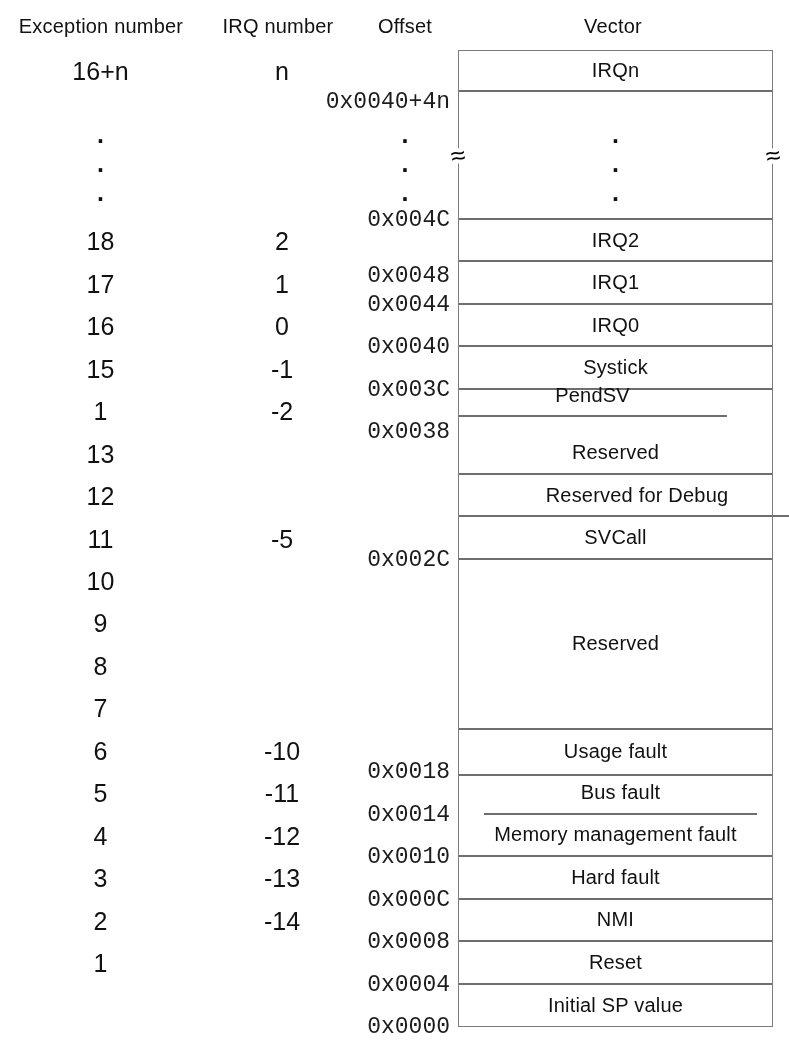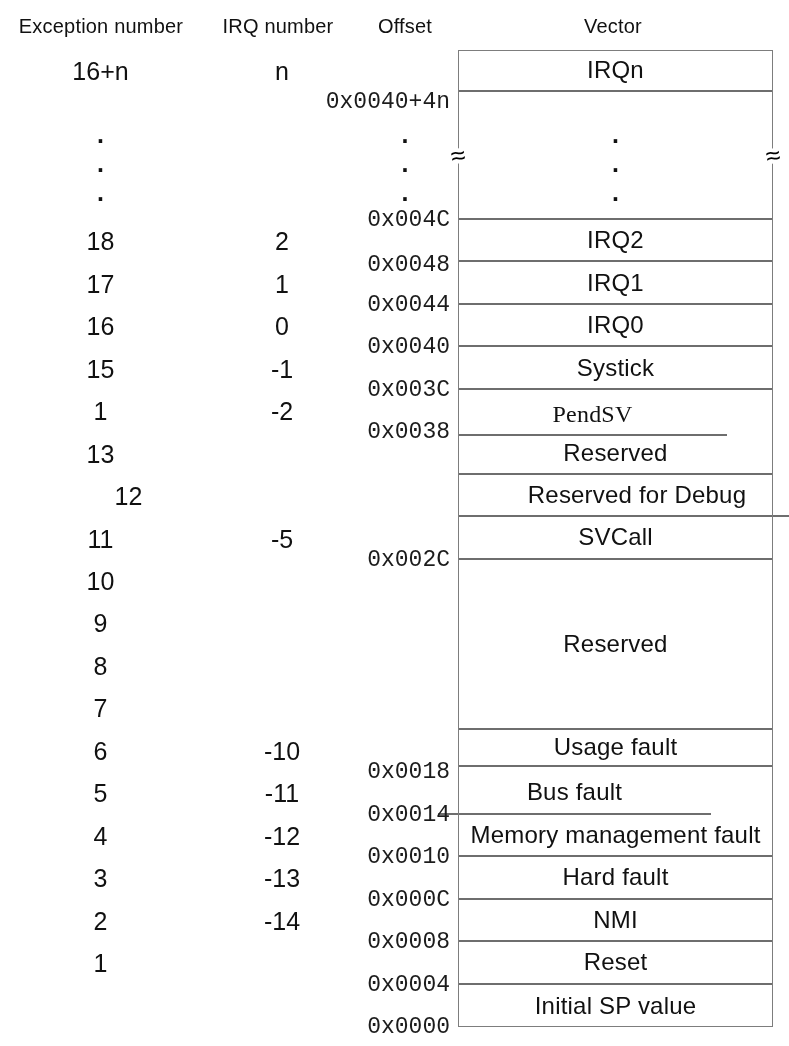--- a/index.html
+++ b/index.html
@@ -9,21 +9,21 @@
     font-family:"Liberation Sans","DejaVu Sans",sans-serif;
     color:var(--ink,#111111);
   }
   .hdr{
     position:absolute;top:15px;transform:translateX(-50%);
     font-size:20px;white-space:nowrap;letter-spacing:0.2px;
   }
   .vrow{
     position:absolute;box-sizing:border-box;
     display:flex;align-items:center;justify-content:center;
-    font-size:24px;letter-spacing:0.2px;white-space:nowrap;
+    font-size:20px;letter-spacing:0.2px;white-space:nowrap;
     border-bottom:2px solid var(--line,#6e6e6e);
     z-index:1;
   }
   .vrow.noline{border-bottom:none;}
   .outline{
     position:absolute;box-sizing:border-box;
     border:1.5px solid var(--edge,#7d7d7d);
     z-index:5;pointer-events:none;
   }
   .numlabel{
@@ -77,55 +77,55 @@
         <div>.</div>
         <div>.</div>
         <div>.</div>
       </div>
       <div class="breakmark" style="left: 458px; top: 156.196px;">≈</div>
       <div class="breakmark" style="left: 773px; top: 156.196px;">≈</div>
       <div class="offlabel" style="right: 339px; top: 219.913px;">0x004C</div>
       <div class="vrow" style="left: 458px; top: 219.913px; width: 315px; height: 42.4783px;">IRQ2</div>
       <div class="numlabel" style="left: 100.5px; top: 241.152px;">18</div>
       <div class="numlabel" style="left: 282px; top: 241.152px;">2</div>
-      <div class="offlabel" style="right: 339px; top: 265px;">0x0048</div>
+      <div class="offlabel" style="right: 339px; top: 276px;">0x0048</div>
       <div class="vrow" style="left: 458px; top: 262.391px; width: 315px; height: 42.4783px;">IRQ1</div>
       <div class="numlabel" style="left: 100.5px; top: 283.63px;">17</div>
       <div class="numlabel" style="left: 282px; top: 283.63px;">1</div>
       <div class="offlabel" style="right: 339px; top: 304.87px;">0x0044</div>
       <div class="vrow" style="left: 458px; top: 304.87px; width: 315px; height: 42.4783px;">IRQ0</div>
       <div class="numlabel" style="left: 100.5px; top: 326.109px;">16</div>
       <div class="numlabel" style="left: 282px; top: 326.109px;">0</div>
       <div class="offlabel" style="right: 339px; top: 347.348px;">0x0040</div>
       <div class="vrow" style="left: 458px; top: 347.348px; width: 315px; height: 42.4783px;">Systick</div>
       <div class="numlabel" style="left: 100.5px; top: 368.587px;">15</div>
       <div class="numlabel" style="left: 282px; top: 368.587px;">-1</div>
       <div class="offlabel" style="right: 339px; top: 389.826px;">0x003C</div>
-      <div class="vrow" style="left: 458px; top: 394px; width: 269px; height: 42.4783px; font-family: Liberation Serif, serif;">PendSV</div>
+      <div class="vrow" style="left: 458px; top: 375px; width: 269px; height: 42.4783px;">PendSV</div>
       <div class="numlabel" style="left: 100.5px; top: 411.065px;">1</div>
       <div class="numlabel" style="left: 282px; top: 411.065px;">-2</div>
       <div class="offlabel" style="right: 339px; top: 432.304px;">0x0038</div>
       <div class="vrow" style="left: 458px; top: 432.304px; width: 315px; height: 42.4783px;">Reserved</div>
       <div class="numlabel" style="left: 100.5px; top: 453.543px;">13</div>
       <div class="vrow" style="left: 458px; top: 474.783px; width: 358px; height: 42.4783px;">Reserved for Debug</div>
-      <div class="numlabel" style="left: 100.5px; top: 496.022px; margin-left: 28px;">12</div>
+      <div class="numlabel" style="left: 100.5px; top: 496.022px;">12</div>
       <div class="vrow" style="left: 458px; top: 517.261px; width: 315px; height: 42.4783px;">SVCall</div>
       <div class="numlabel" style="left: 100.5px; top: 538.5px;">11</div>
       <div class="numlabel" style="left: 282px; top: 538.5px;">-5</div>
       <div class="offlabel" style="right: 339px; top: 559.739px;">0x002C</div>
       <div class="vrow" style="left: 458px; top: 559.739px; width: 315px; height: 169.913px;">Reserved</div>
       <div class="numlabel" style="left: 100.5px; top: 580.978px;">10</div>
       <div class="numlabel" style="left: 100.5px; top: 623.457px;">9</div>
       <div class="numlabel" style="left: 100.5px; top: 665.935px;">8</div>
       <div class="numlabel" style="left: 100.5px; top: 708.413px;">7</div>
-      <div class="vrow" style="left: 458px; top: 729.652px; width: 315px; height: 37px;">Usage fault</div>
+      <div class="vrow" style="left: 458px; top: 729.652px; width: 315px; height: 46px;">Usage fault</div>
       <div class="numlabel" style="left: 100.5px; top: 750.891px;">6</div>
       <div class="numlabel" style="left: 282px; top: 750.891px;">-10</div>
       <div class="offlabel" style="right: 339px; top: 772.13px;">0x0018</div>
-      <div class="vrow" style="left: 438px; top: 772.13px; width: 273px; height: 42.4783px;">Bus fault</div>
+      <div class="vrow" style="left: 484px; top: 772.13px; width: 273px; height: 42.4783px;">Bus fault</div>
       <div class="numlabel" style="left: 100.5px; top: 793.37px;">5</div>
       <div class="numlabel" style="left: 282px; top: 793.37px;">-11</div>
       <div class="offlabel" style="right: 339px; top: 814.609px;">0x0014</div>
       <div class="vrow" style="left: 458px; top: 814.609px; width: 315px; height: 42.4783px;">Memory management fault</div>
       <div class="numlabel" style="left: 100.5px; top: 835.848px;">4</div>
       <div class="numlabel" style="left: 282px; top: 835.848px;">-12</div>
       <div class="offlabel" style="right: 339px; top: 857.087px;">0x0010</div>
       <div class="vrow" style="left: 458px; top: 857.087px; width: 315px; height: 42.4783px;">Hard fault</div>
       <div class="numlabel" style="left: 100.5px; top: 878.326px;">3</div>
       <div class="numlabel" style="left: 282px; top: 878.326px;">-13</div>

